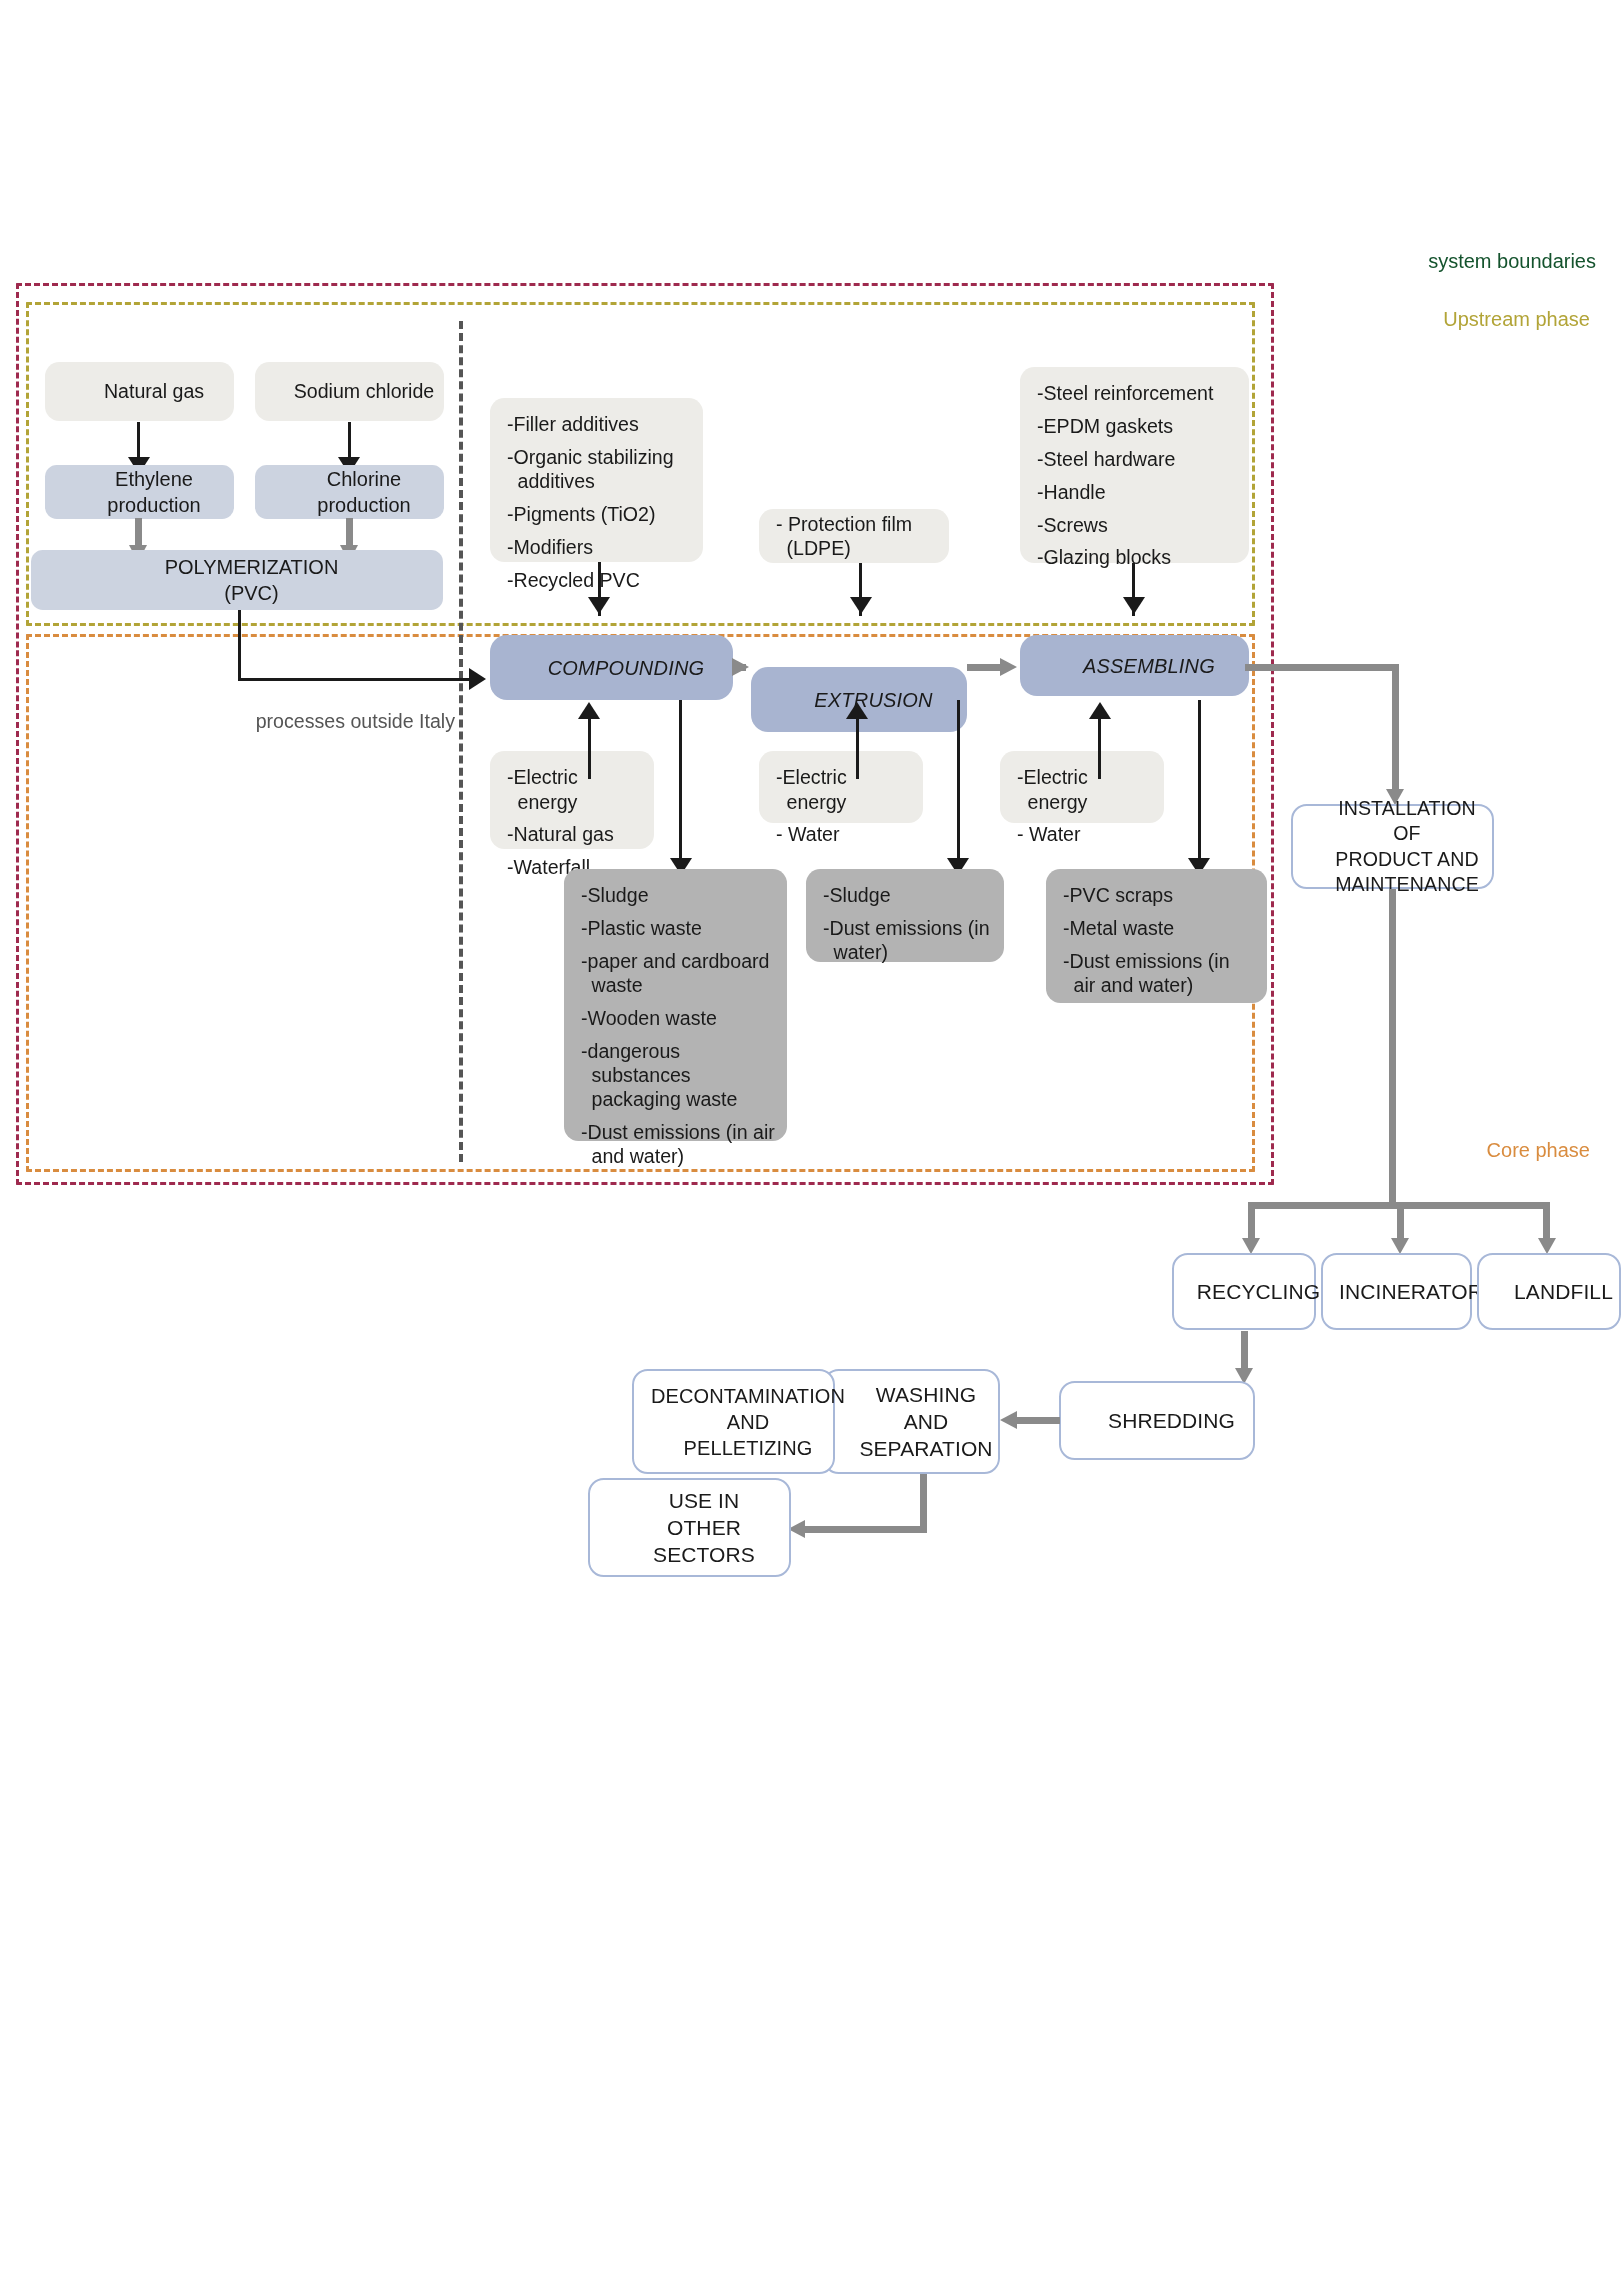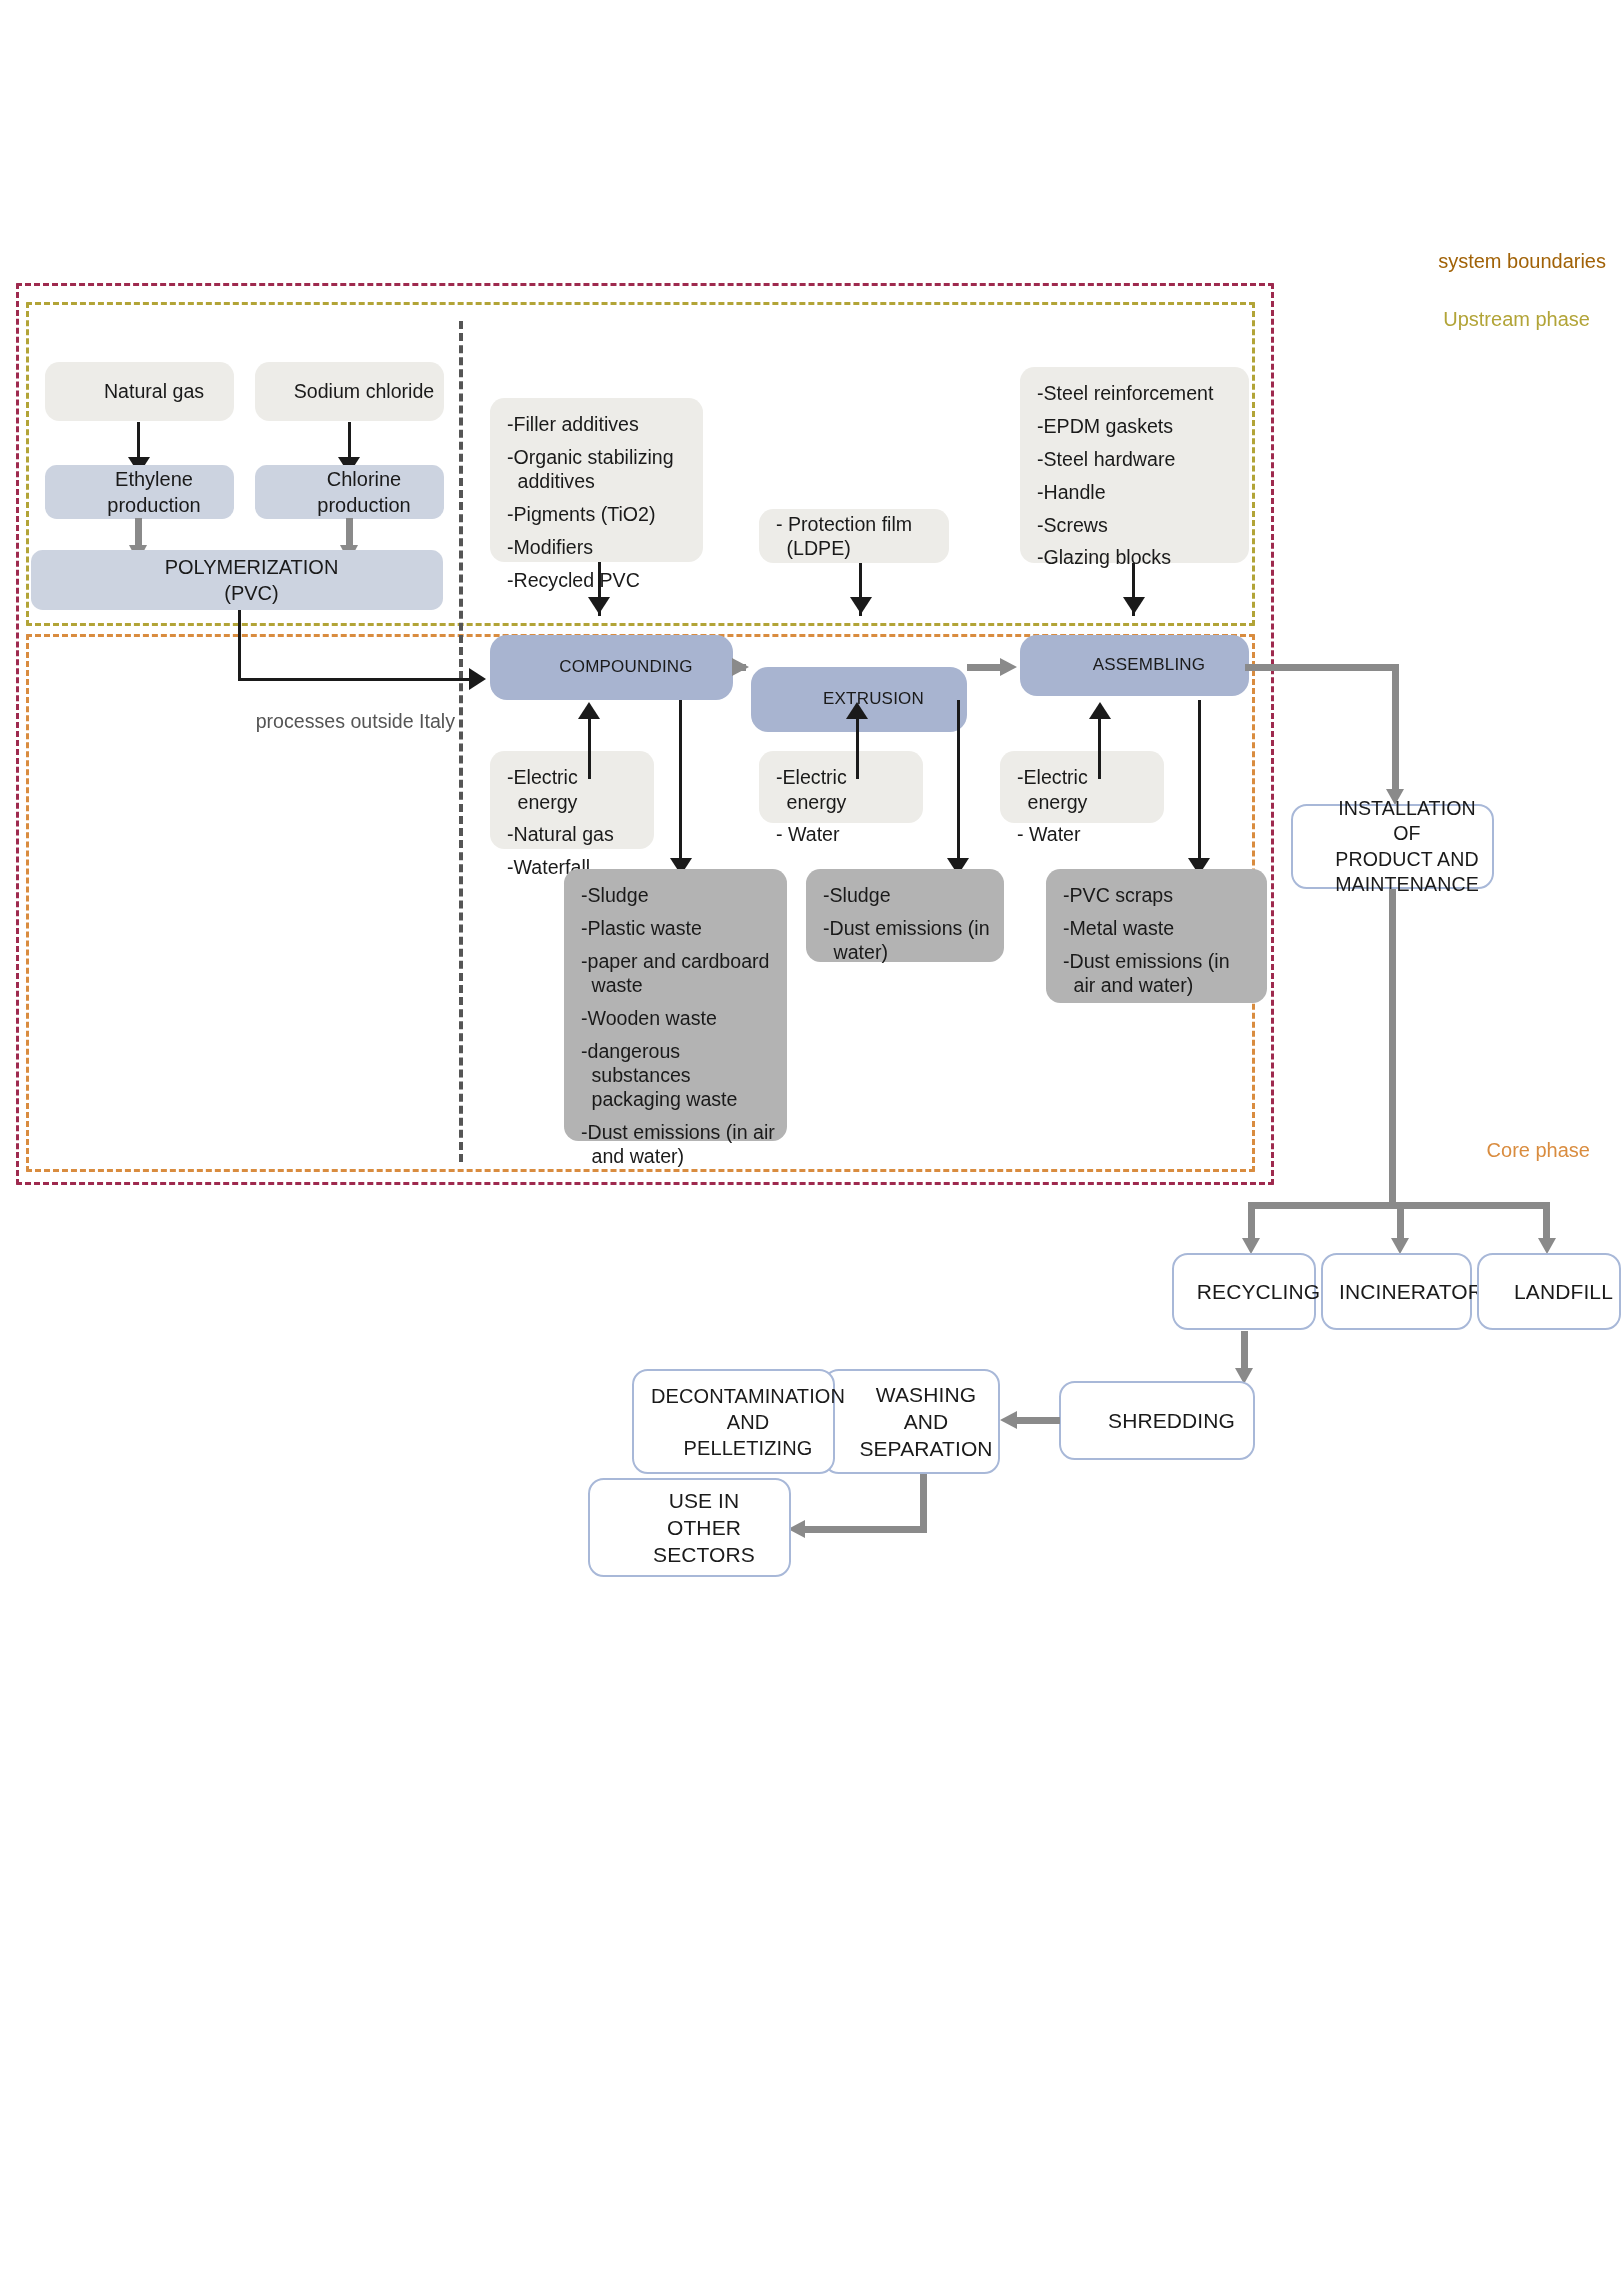--- a/index.html
+++ b/index.html
@@ -18,21 +18,21 @@
   }
   #upstream-frame{
     left:26px;top:302px;width:1229px;height:324px;
     border:3.3px dashed #b2a437;border-radius:1.3px;
   }
   #core-frame{
     left:26px;top:634px;width:1229px;height:538px;
     border:3.3px dashed #d98c3f;border-radius:1.3px;
   }
   .frame-label{font-size:20px;line-height:1;white-space:nowrap;}
-  #system-boundaries-label{right:17px;top:251px;color:#a16207;text-align:right;}
+  #system-boundaries-label{right:27px;top:251px;color:#14532d;text-align:right;}
   #upstream-phase-label{right:33px;top:309px;color:#b2a437;text-align:right;}
   #core-phase-label{right:33px;top:1140px;color:#d98c3f;text-align:right;}
 
   
   #italy-divider{
     left:459px;top:321px;width:0;height:841px;
     border-left:4.6px dashed #555555;
   }
   #processes-outside-italy{
     left:239px;top:710px;width:216px;text-align:right;
@@ -52,21 +52,21 @@
     display:block;padding:14.4px 13px 14.4px 17px;
   }
   .list-box .li{display:block;margin:0 0 8.5px 0;line-height:1.24;
     text-indent:-10.5px;padding-left:10.5px;}
   .list-box .li:last-child{margin-bottom:0;}
 
   .prod-box{
     background:#ccd3e0;border-radius:11.8px;font-size:20px;
   }
   .proc-box{
-    background:#a8b4d0;border-radius:17px;font-size:17px;letter-spacing:0.2px;
+    background:#a8b4d0;border-radius:17px;font-size:20px;letter-spacing:0.2px;font-style:italic;
   }
   .waste-box{
     background:#b3b3b3;border-radius:14.4px;font-size:19.6px;
     display:block;padding:14.4px 11.8px 14.4px 17px;
   }
   .waste-box .li{display:block;margin:0 0 8.5px 0;line-height:1.24;
     text-indent:-10.5px;padding-left:10.5px;}
   .waste-box .li:last-child{margin-bottom:0;}
 
   .eol-box{

